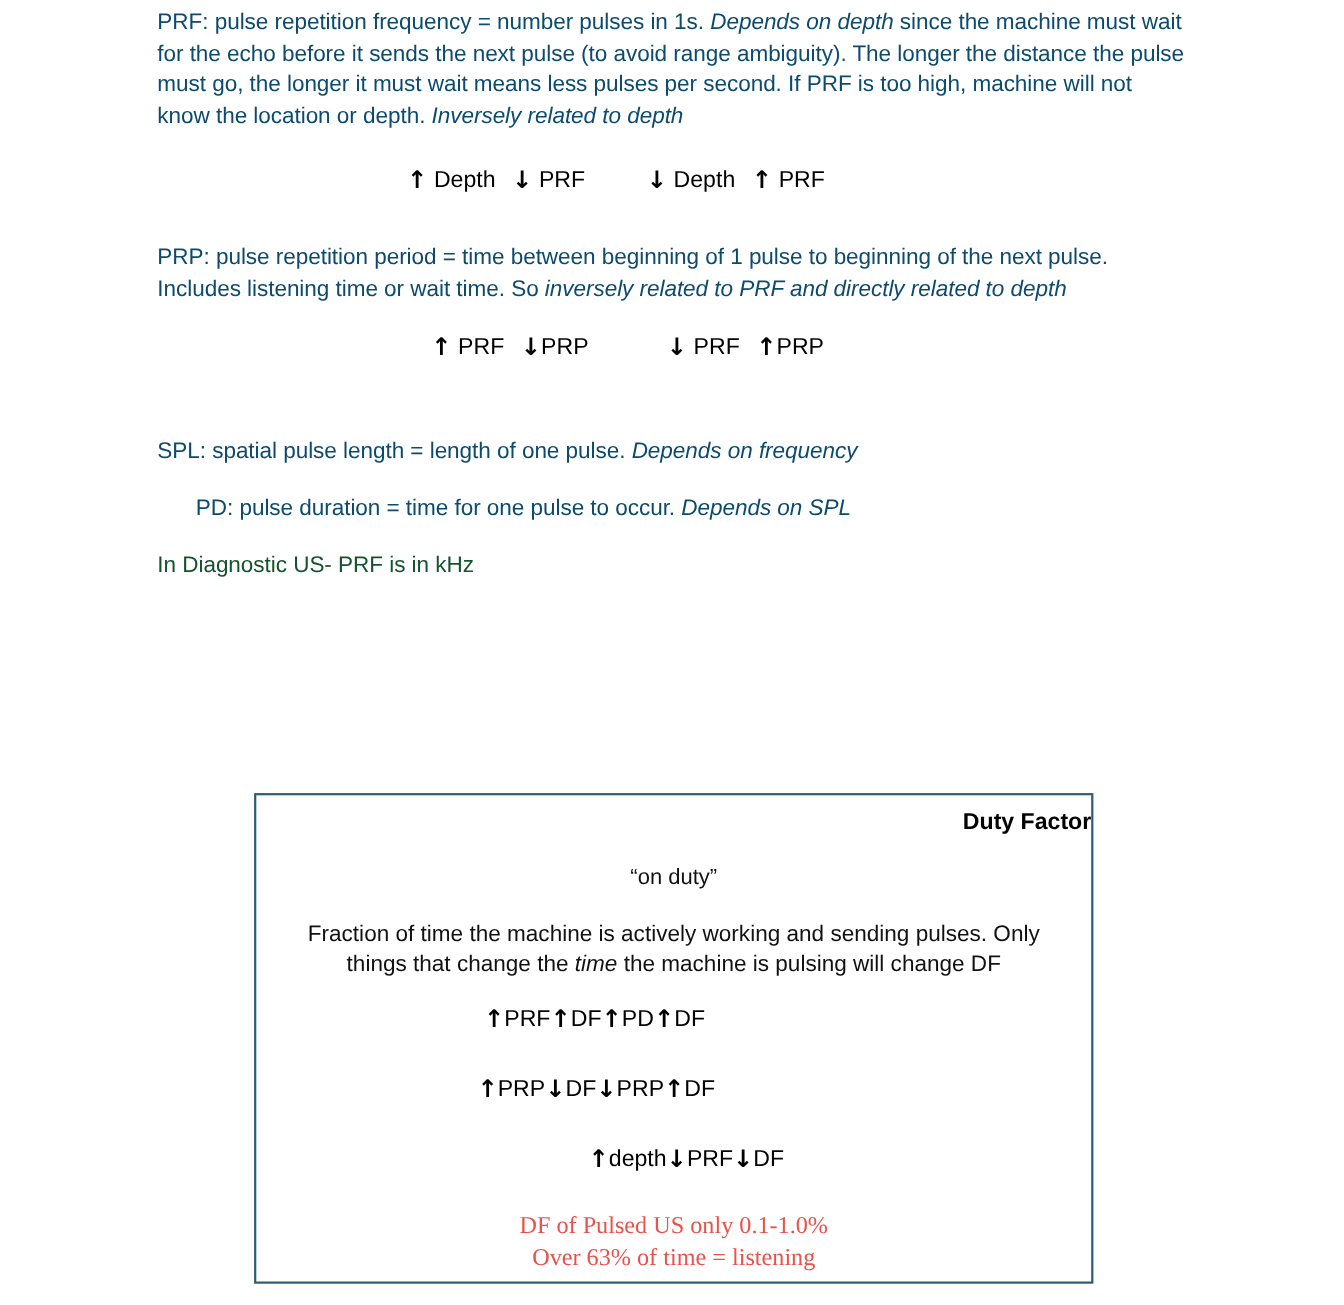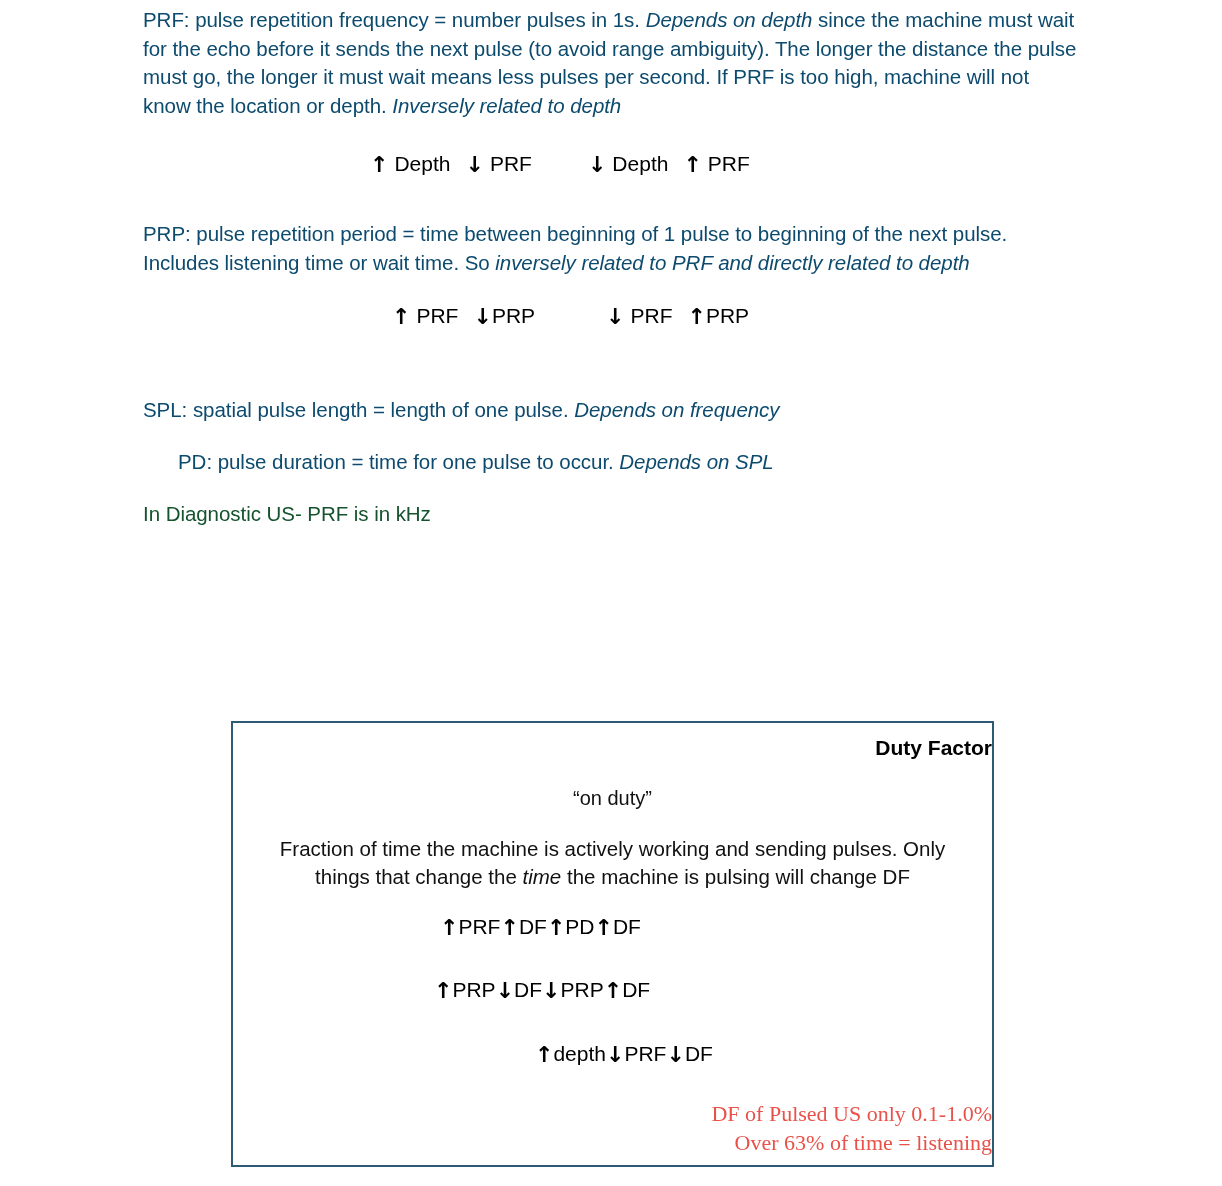--- a/index.html
+++ b/index.html
@@ -148,21 +148,21 @@
     color: #000000;
   }
   .df-row-1 { top: 191px; left: 207px; text-align: right; }
   .df-row-2 { top: 254px; left: 201px; }
   .df-row-3 { top: 318px; left: 258px; margin-left: 44px; }
 
   .df-red {
     position: absolute;
     left: 0; right: 0;
     top: 376px;
-    text-align: right;
+    text-align: center;
     font-family: "Liberation Serif", serif;
     font-size: 22px;
     line-height: 29px;
     color: #e8524a;
   }
 </style>
 </head>
 <body>
 
 <div class="page">

